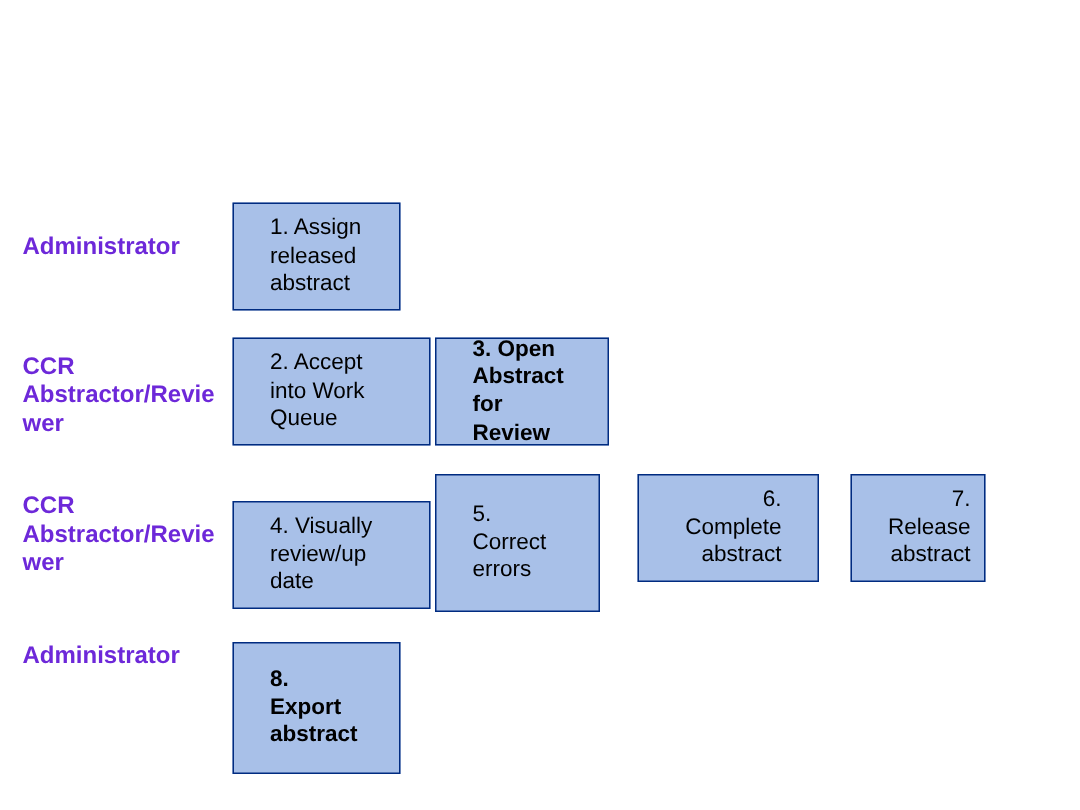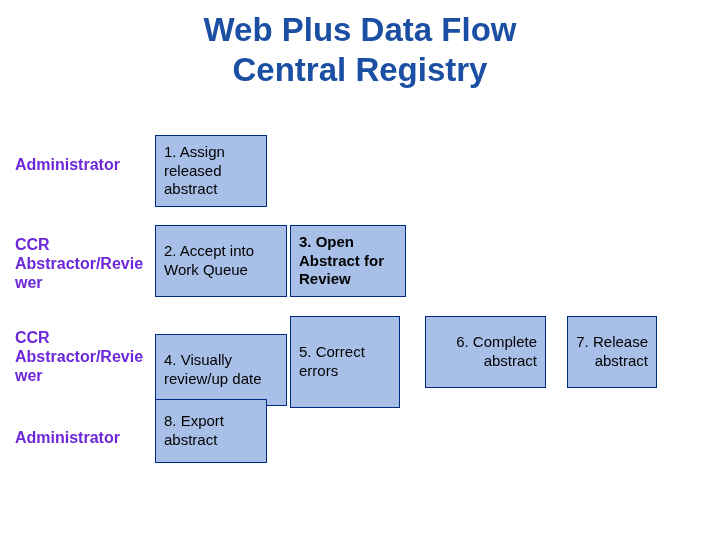--- a/index.html
+++ b/index.html
@@ -30,48 +30,47 @@
     width: 135px;
     line-height: 1.2;
     word-wrap: break-word;
   }
   .box {
     position: absolute;
     border: 1px solid #002b80;
     background: #a8c0e8;
     font-size: 15px;
     color: #000;
-    padding: 6px 8px;
+    padding: 6px 24px;
     line-height: 1.25;
     display: flex;
     align-items: center;
   }
   
   #lbl1 { top: 155px; left: 15px; }
   #b1   { top: 135px; left: 155px; width: 112px; height: 72px; }
   
   #lbl2 { top: 235px; left: 15px; }
   #b2   { top: 225px; left: 155px; width: 132px; height: 72px; }
   #b3   { top: 225px; left: 290px; width: 116px; height: 72px; font-weight: bold; }
   
   #lbl3 { top: 328px; left: 15px; }
   #b4   { top: 316px; left: 155px; width: 132px; height: 72px; margin-top: 18px; }
   #b5   { top: 316px; left: 290px; width: 110px; height: 92px; }
   #b6   { top: 316px; left: 425px; width: 121px; height: 72px; text-align: right; }
   #b7   { top: 316px; left: 567px; width: 90px; height: 72px; text-align: right; }
   
   #lbl4 { top: 428px; left: 15px; }
-  #b8   { top: 399px; left: 155px; width: 112px; height: 64px; }
+  #b8   { top: 428px; left: 155px; width: 112px; height: 88px; font-weight: bold; }
 </style>
 </head>
 <body>
 
 <div class="title">
-  <span>Web Plus Data Flow</span><br>
-  <span>Central Registry</span>
+  <br>
 </div>
 
 <div id="lbl1" class="role-label">Administrator</div>
 <div id="b1" class="box">1. Assign released abstract</div>
 
 <div id="lbl2" class="role-label">CCR Abstractor/Reviewer</div>
 <div id="b2" class="box">2. Accept into Work Queue</div>
 <div id="b3" class="box">3. Open Abstract for Review</div>
 
 <div id="lbl3" class="role-label">CCR Abstractor/Reviewer</div>

